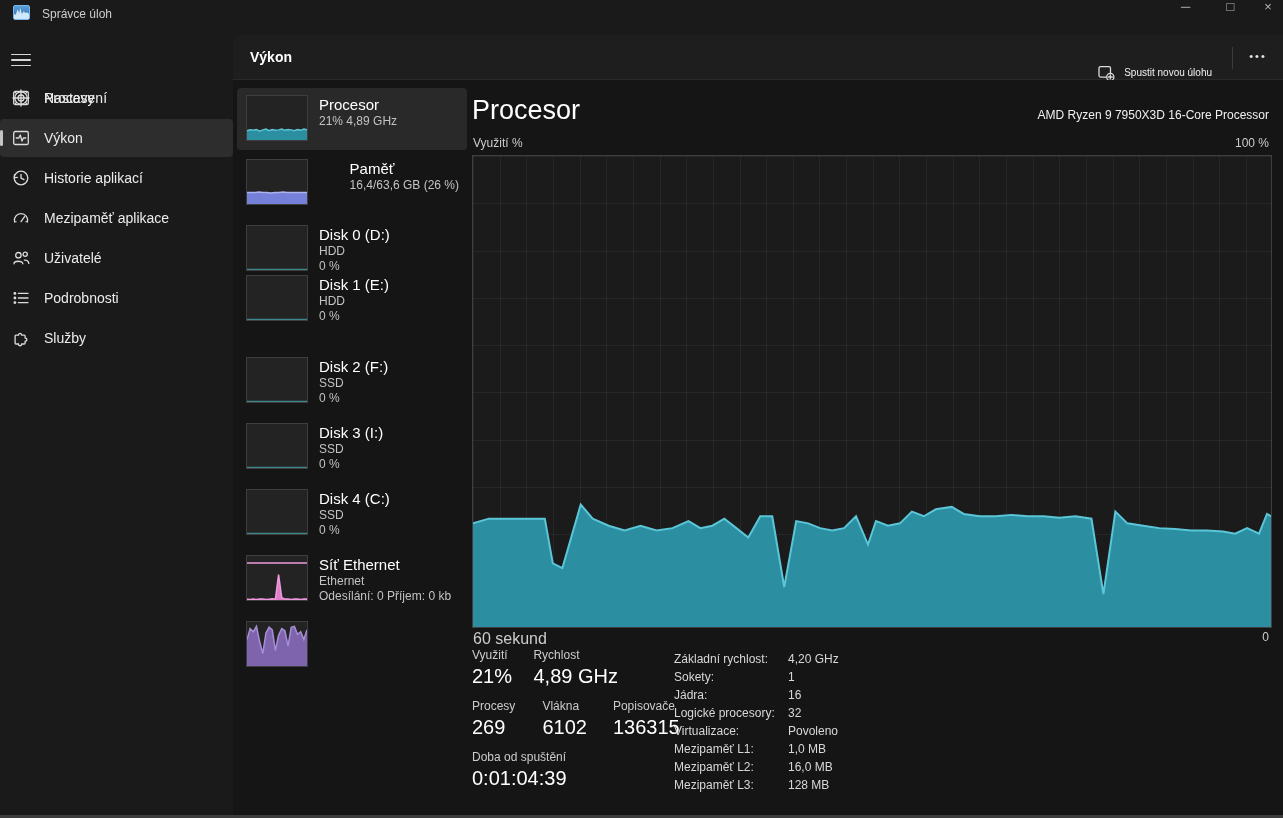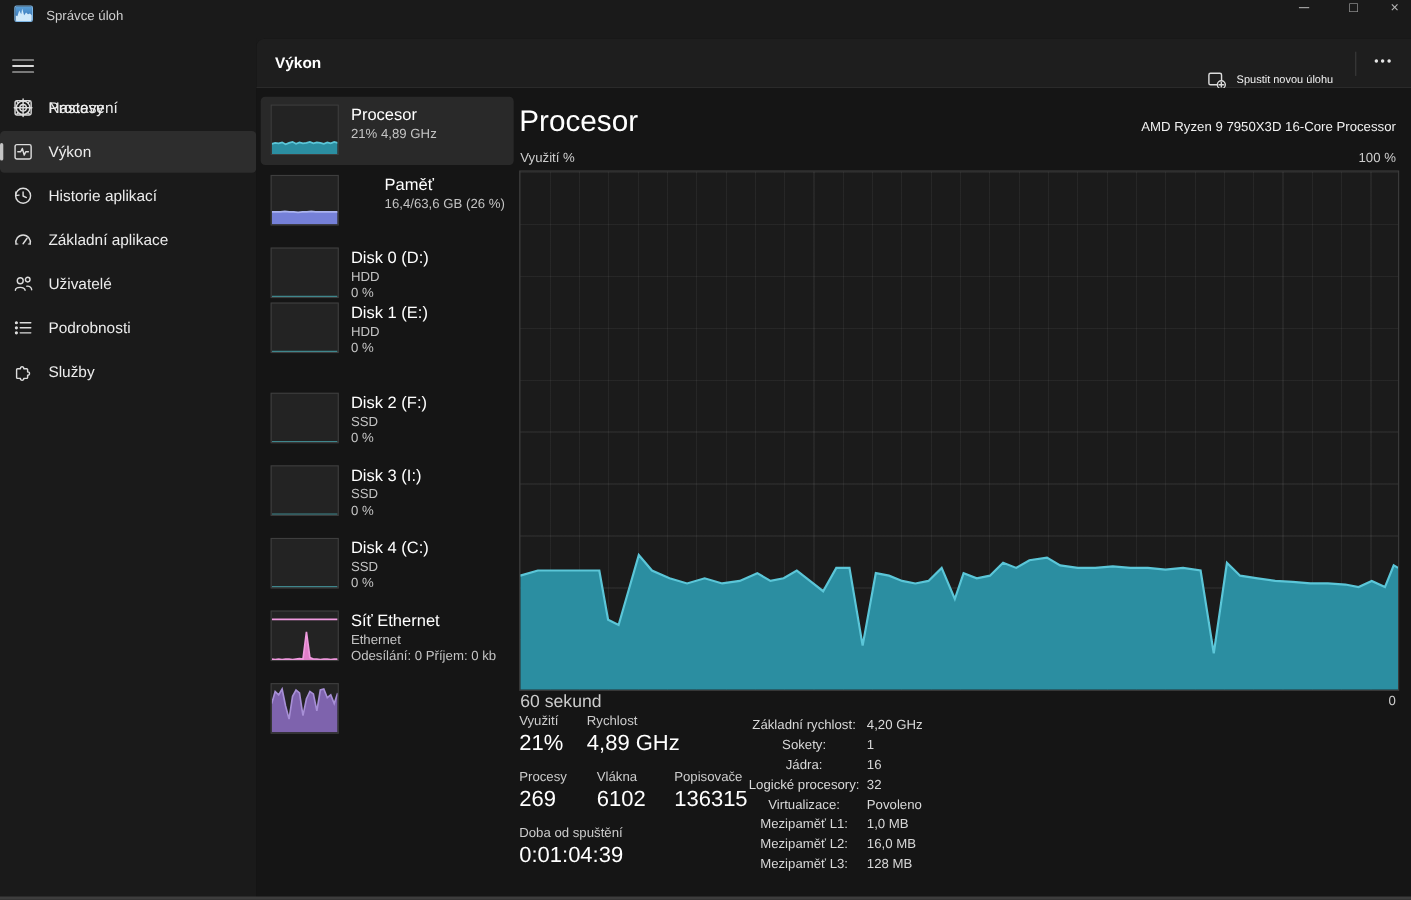--- a/index.html
+++ b/index.html
@@ -71,21 +71,21 @@
 
   .stats { position:absolute; left:239px; top:568px; }
   .stat-row { margin-bottom:9px; white-space:nowrap; }
   .stat { display:inline-block; vertical-align:top; margin-right:10px; }
   .stat .lbl { font-size:12px; color:#cccccc; line-height:15px; }
   .stat .val { font-size:20px; color:#ffffff; line-height:27px; }
   .w1 { min-width:47px; } .w2 { min-width:56px; } .w3 { min-width:56px; }
 
   .specs { position:absolute; left:441px; top:570px; font-size:12px; }
   .spec-row { display:flex; line-height:18px; }
-  .spec-label { width:114px; color:#d8d8d8;text-align:center; }
+  .spec-label { width:114px; color:#d8d8d8; }
   .spec-value { color:#d8d8d8; }
 
   .bottom-strip { position:absolute; left:0; bottom:0; width:1283px; height:3px; background:#3d3d3d; }
 </style>
 </head>
 <body>
 
 <div class="titlebar">
   <div class="app-icon">
     <svg viewBox="0 0 17 15">
@@ -131,21 +131,21 @@
       </svg>
       <span class="nav-label">Historie aplikací</span>
     </div>
     <div class="nav-item">
       <svg class="nav-icon icon-stroke" viewBox="0 0 20 20">
         <path d="M3.6,13.8 a6.6,6.6 0 1 1 12.8,0"></path>
           <line x1="10" y1="13.6" x2="13.6" y2="8.6"></line>
           <line x1="3.6" y1="13.8" x2="5.2" y2="13.8" stroke-width="1.1"></line>
           <line x1="14.8" y1="13.8" x2="16.4" y2="13.8" stroke-width="1.1"></line>
       </svg>
-      <span class="nav-label">Základní aplikace</span>
+      <span class="nav-label">Mezipaměť aplikace</span>
     </div>
     <div class="nav-item">
       <svg class="nav-icon icon-stroke" viewBox="0 0 20 20">
         <circle cx="7.4" cy="7.2" r="2.7"></circle>
           <path d="M3,15.8 c0,-3.4 8.8,-3.4 8.8,0"></path>
           <circle cx="14.2" cy="6.2" r="2.1"></circle>
           <path d="M13.4,12.2 c2.4,-0.4 4.4,1.2 4.4,3.2"></path>
       </svg>
       <span class="nav-label">Uživatelé</span>
     </div>

